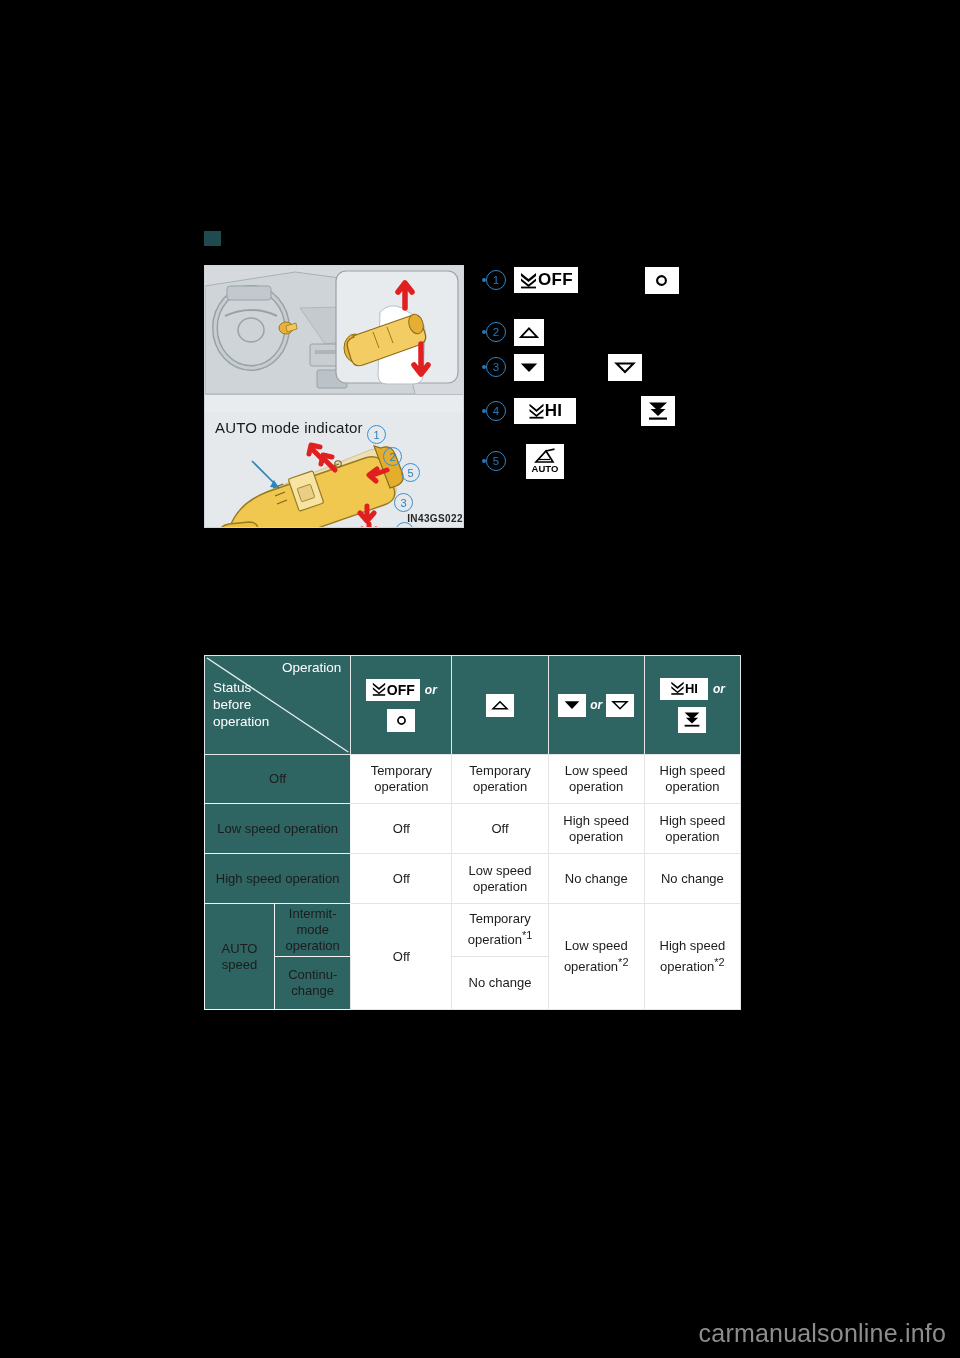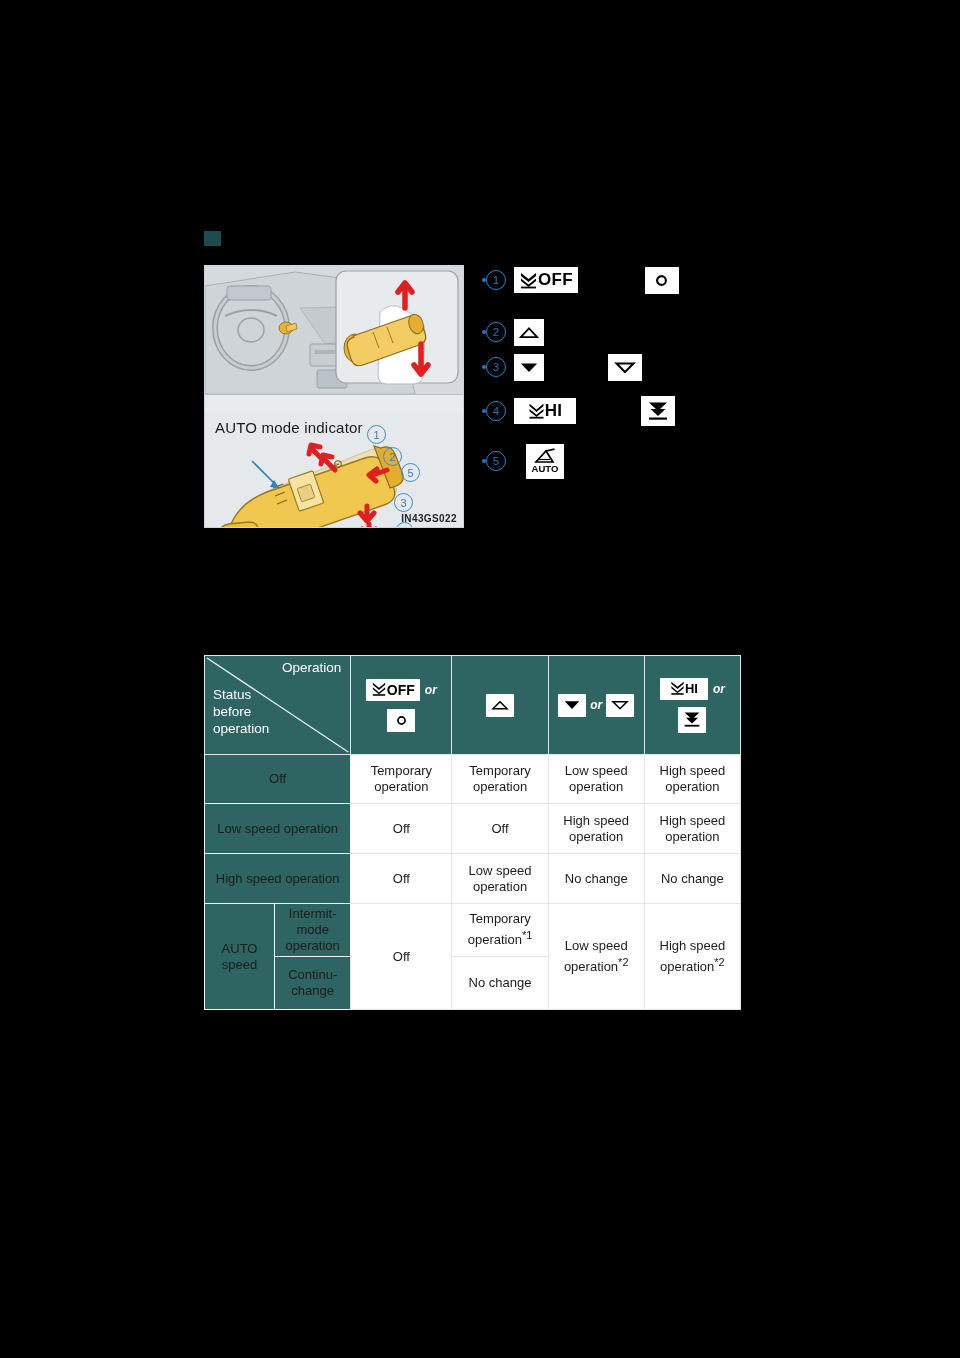--- a/index.html
+++ b/index.html
@@ -23,21 +23,21 @@
     overflow:hidden;
   }
   .illus .top{position:absolute;left:0;top:0;right:0;height:128px;background:#d6dade;overflow:hidden;}
   .illus .btm{position:absolute;left:0;top:129px;right:0;bottom:0;background:#fde047;overflow:hidden;margin-top:17px;}
   .illus .divline{position:absolute;left:0;right:0;top:128px;height:1px;background:#b9bfc4;}
   .auto-label{
     position:absolute;left:10px;top:6px;color:#1a1a1a;font-size:15px;line-height:19px;
     font-family:"Liberation Sans", sans-serif;letter-spacing:.2px;
   }
   .img-code{
-    position:absolute;right:6px;bottom:3px;font-size:10px;font-weight:bold;color:#23272a;
+    position:absolute;right:0;bottom:3px;font-size:10px;font-weight:bold;color:#23272a;
     letter-spacing:.4px;font-family:"Liberation Sans", sans-serif;
   }
   .callout{
     position:absolute;width:19px;height:19px;border-radius:50%;
     border:1.6px solid #3a8fd0;color:#2d7fc0;font-size:11px;
     display:flex;align-items:center;justify-content:center;
     background:transparent;box-sizing:border-box;
   }
 
   
@@ -65,21 +65,21 @@
     border:1px solid #e2e5e7;text-align:center;vertical-align:middle;
     font-size:13px;color:#1c1c1c;line-height:16px;padding:2px 3px;
     font-family:"Liberation Sans",sans-serif;
   }
   .th{background:#2e6461;color:#fff;font-size:13px;line-height:17px;border:1px solid #f2f4f4 !important;}
   .corner{position:relative;background:#2e6461;padding:0 !important;}
   .corner .diag{
     position:absolute;left:0;top:0;width:100%;height:100%;
   }
   .corner .opword{position:absolute;right:9px;top:4px;color:#fff;font-size:13.5px;}
-  .corner .stword{position:absolute;left:8px;top:30px;color:#fff;font-size:13.5px;line-height:17px;text-align:left;}
+  .corner .stword{position:absolute;left:8px;top:23px;color:#fff;font-size:13.5px;line-height:17px;text-align:left;}
   .hdr-cell{background:#2e6461;}
   .hdr-inner{display:flex;align-items:center;justify-content:center;flex-wrap:wrap;gap:4px;}
   .orw{color:#fff;font-size:12px;font-weight:bold;font-style:italic;}
   sup.ast{font-size:11px;vertical-align:super;}
 
   
   svg{display:block;}
 
   
   .wm{
@@ -393,14 +393,15 @@
       <tr>
         <td class="th" style="height:48px">
           <span>Continu-</span><br>
           <span>change</span>
         </td>
         <td>No change</td>
       </tr>
     </tbody>
   </table>
 
+  <div class="wm">carmanualsonline.info</div>
 
 </div>
 
 </body></html>

